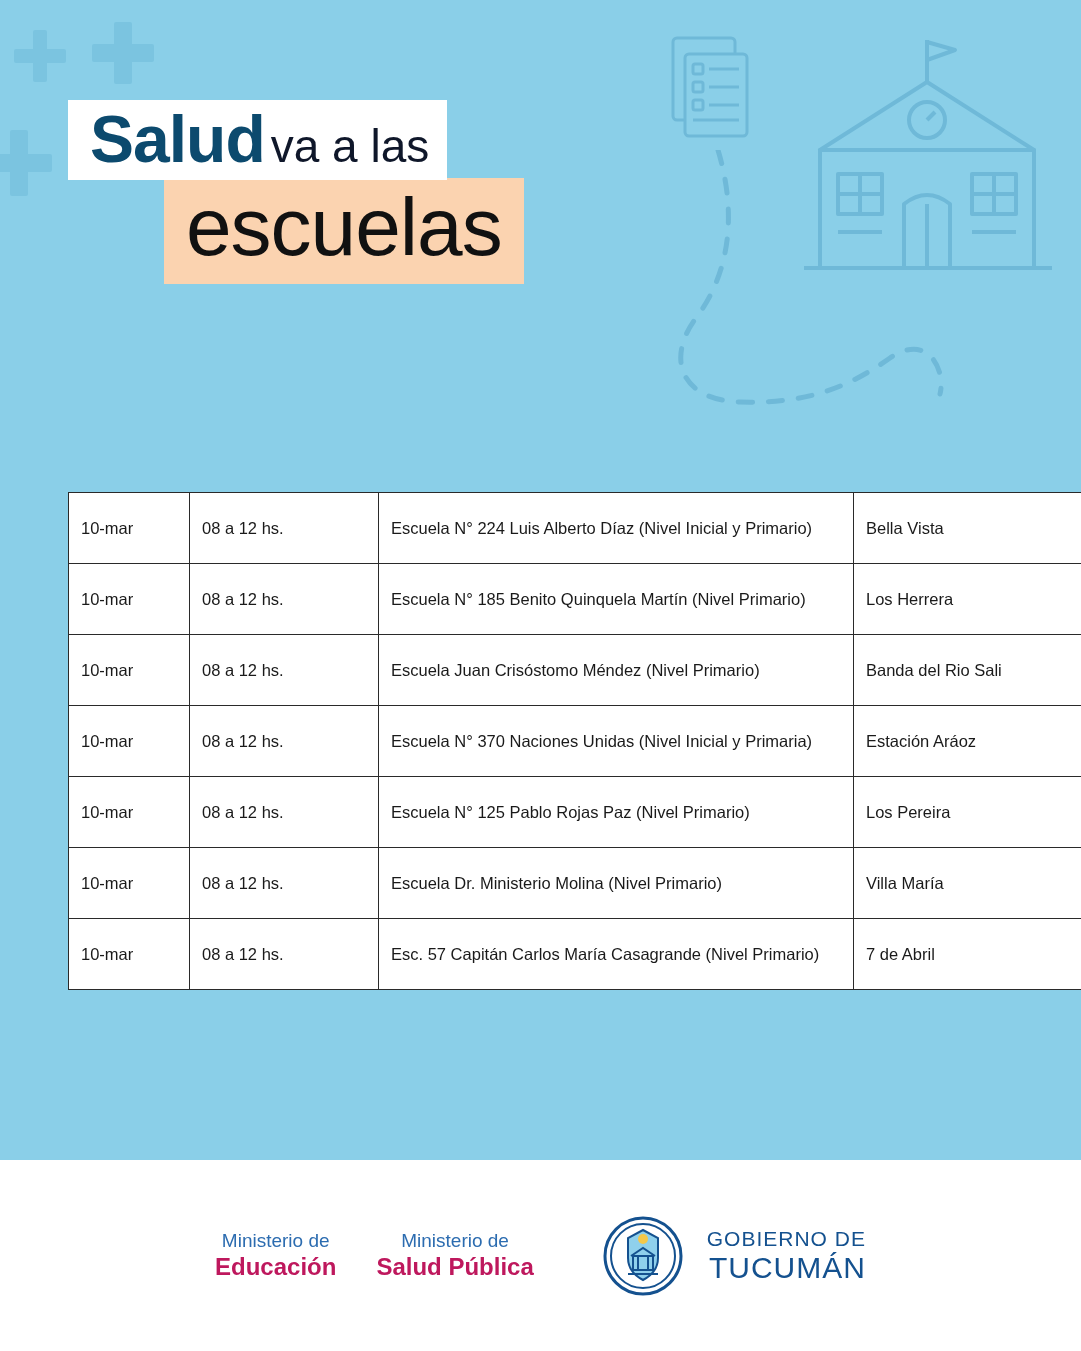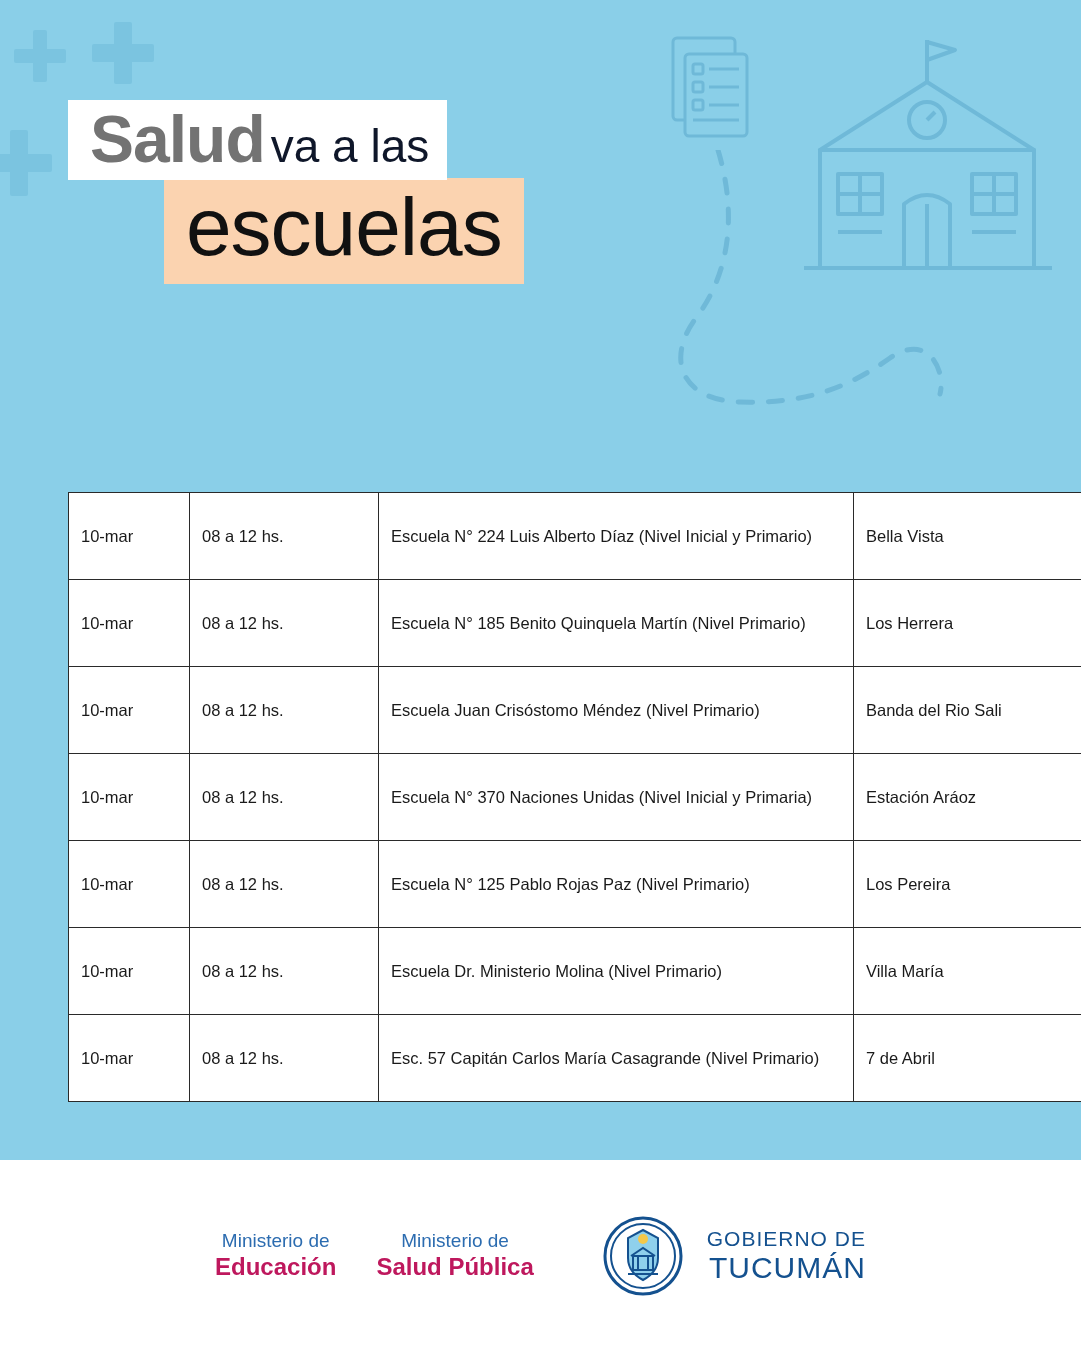--- a/index.html
+++ b/index.html
@@ -58,21 +58,21 @@
     left: 0;
     top: 0;
     background: #ffffff;
     padding: 6px 18px 8px 22px;
     white-space: nowrap;
     z-index: 3;
   }
   .title-strong {
     font-size: 66px;
     font-weight: bold;
-    color: #737373;
+    color: #0c4a6e;
     letter-spacing: -1px;
     line-height: 1;
   }
   .title-thin {
     font-size: 46px;
     font-weight: normal;
     color: #0f172a;
     line-height: 1;
     margin-left: 6px;
   }
@@ -126,21 +126,21 @@
     width: 946px;
   }
   table.schedule {
     border-collapse: collapse;
     width: 946px;
     background: #ffffff;
     table-layout: fixed;
   }
   table.schedule td {
     border: 1px solid #2a2a2a;
-    padding: 24px 12px;
+    padding: 16px 12px;
     font-size: 16.5px;
     color: #1a1a1a;
     line-height: 1.35;
     vertical-align: middle;
     background: #ffffff;
     height: 38px;
   }
   td.col-date { width: 96px; }
   td.col-time { width: 164px; }
   td.col-school { width: 450px; }

